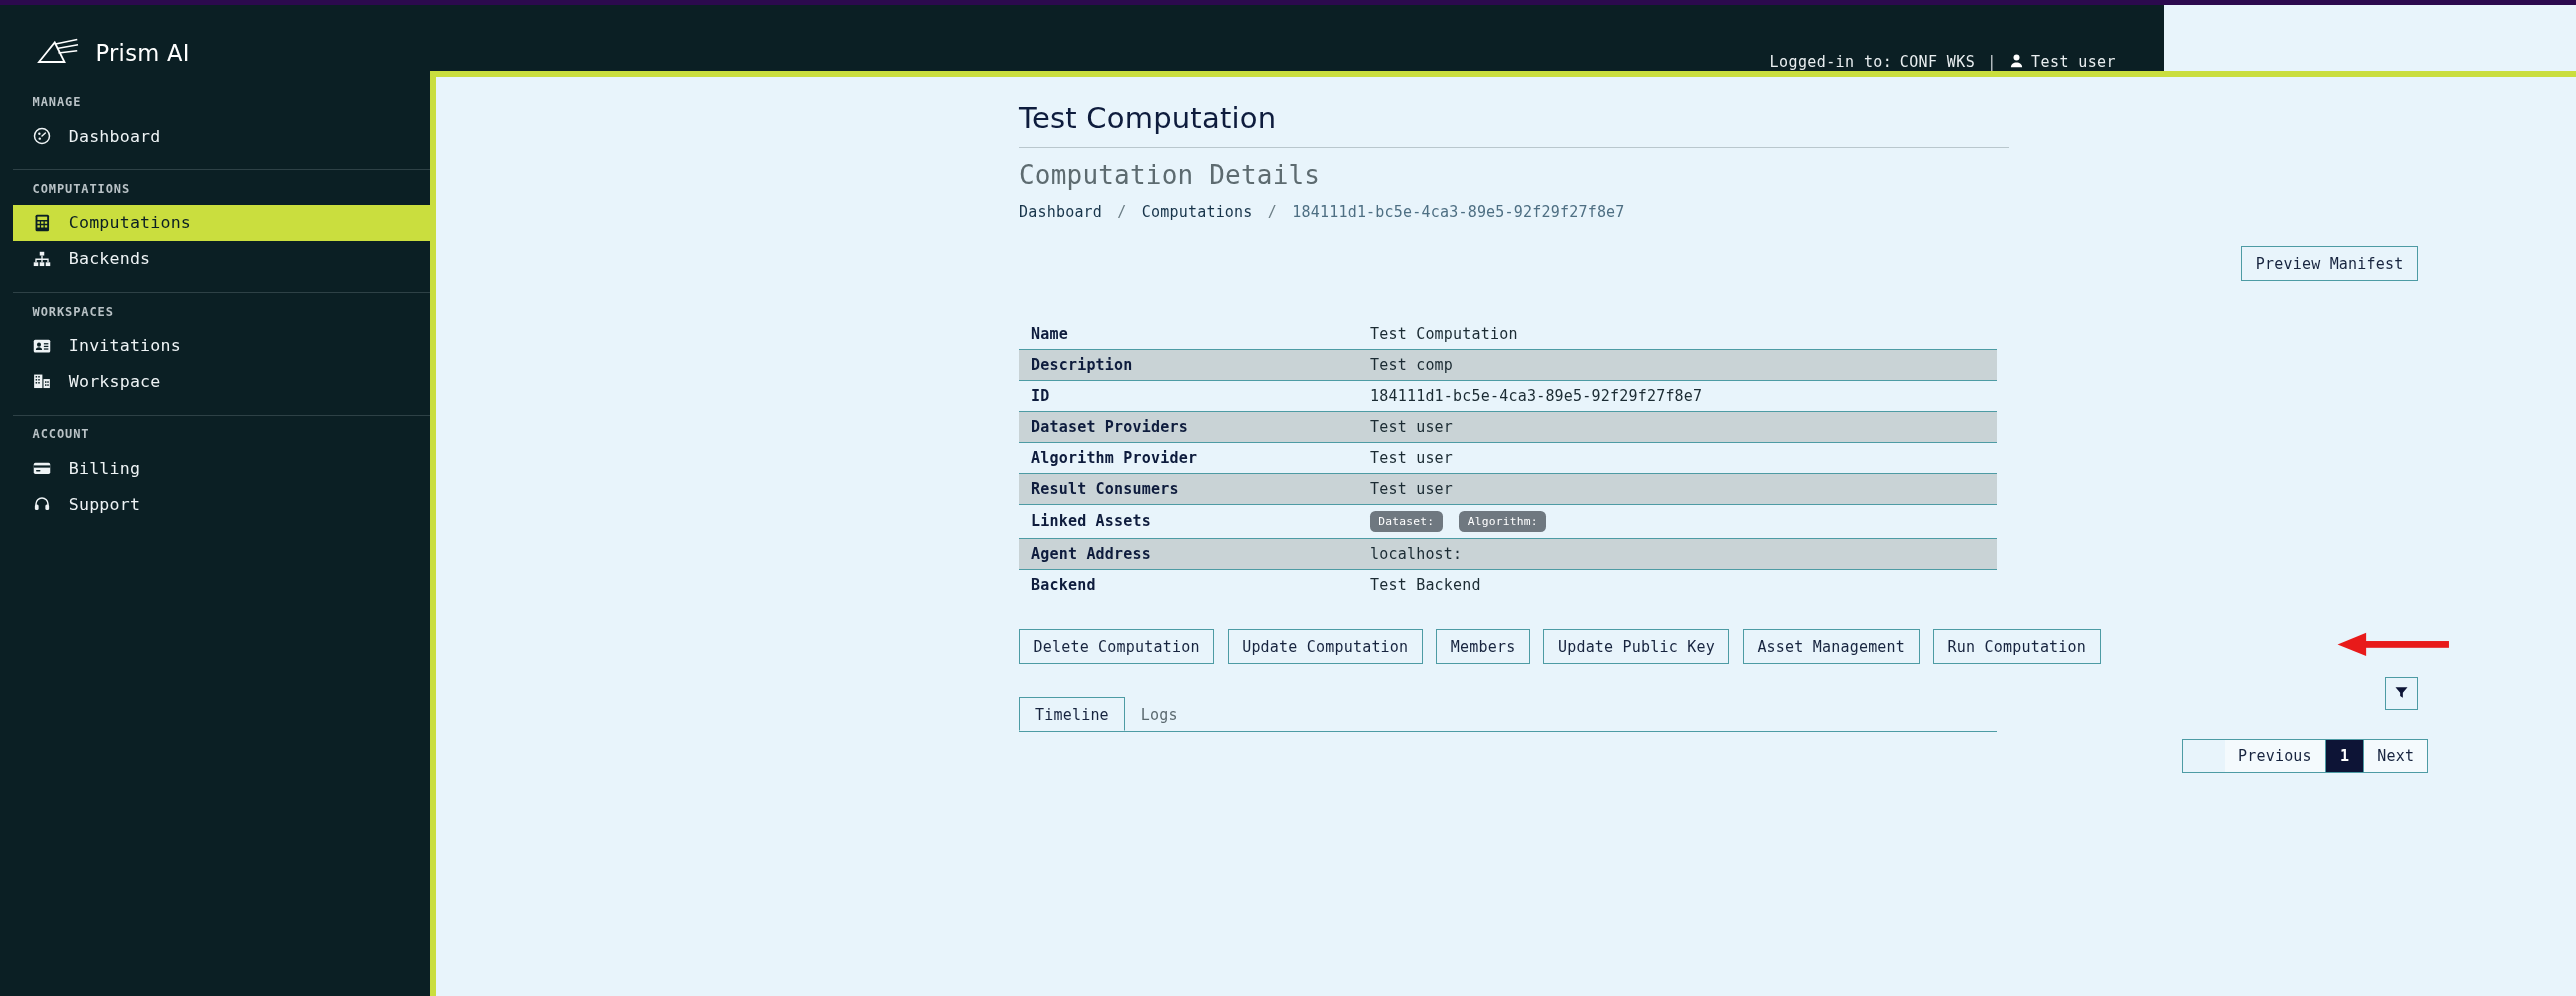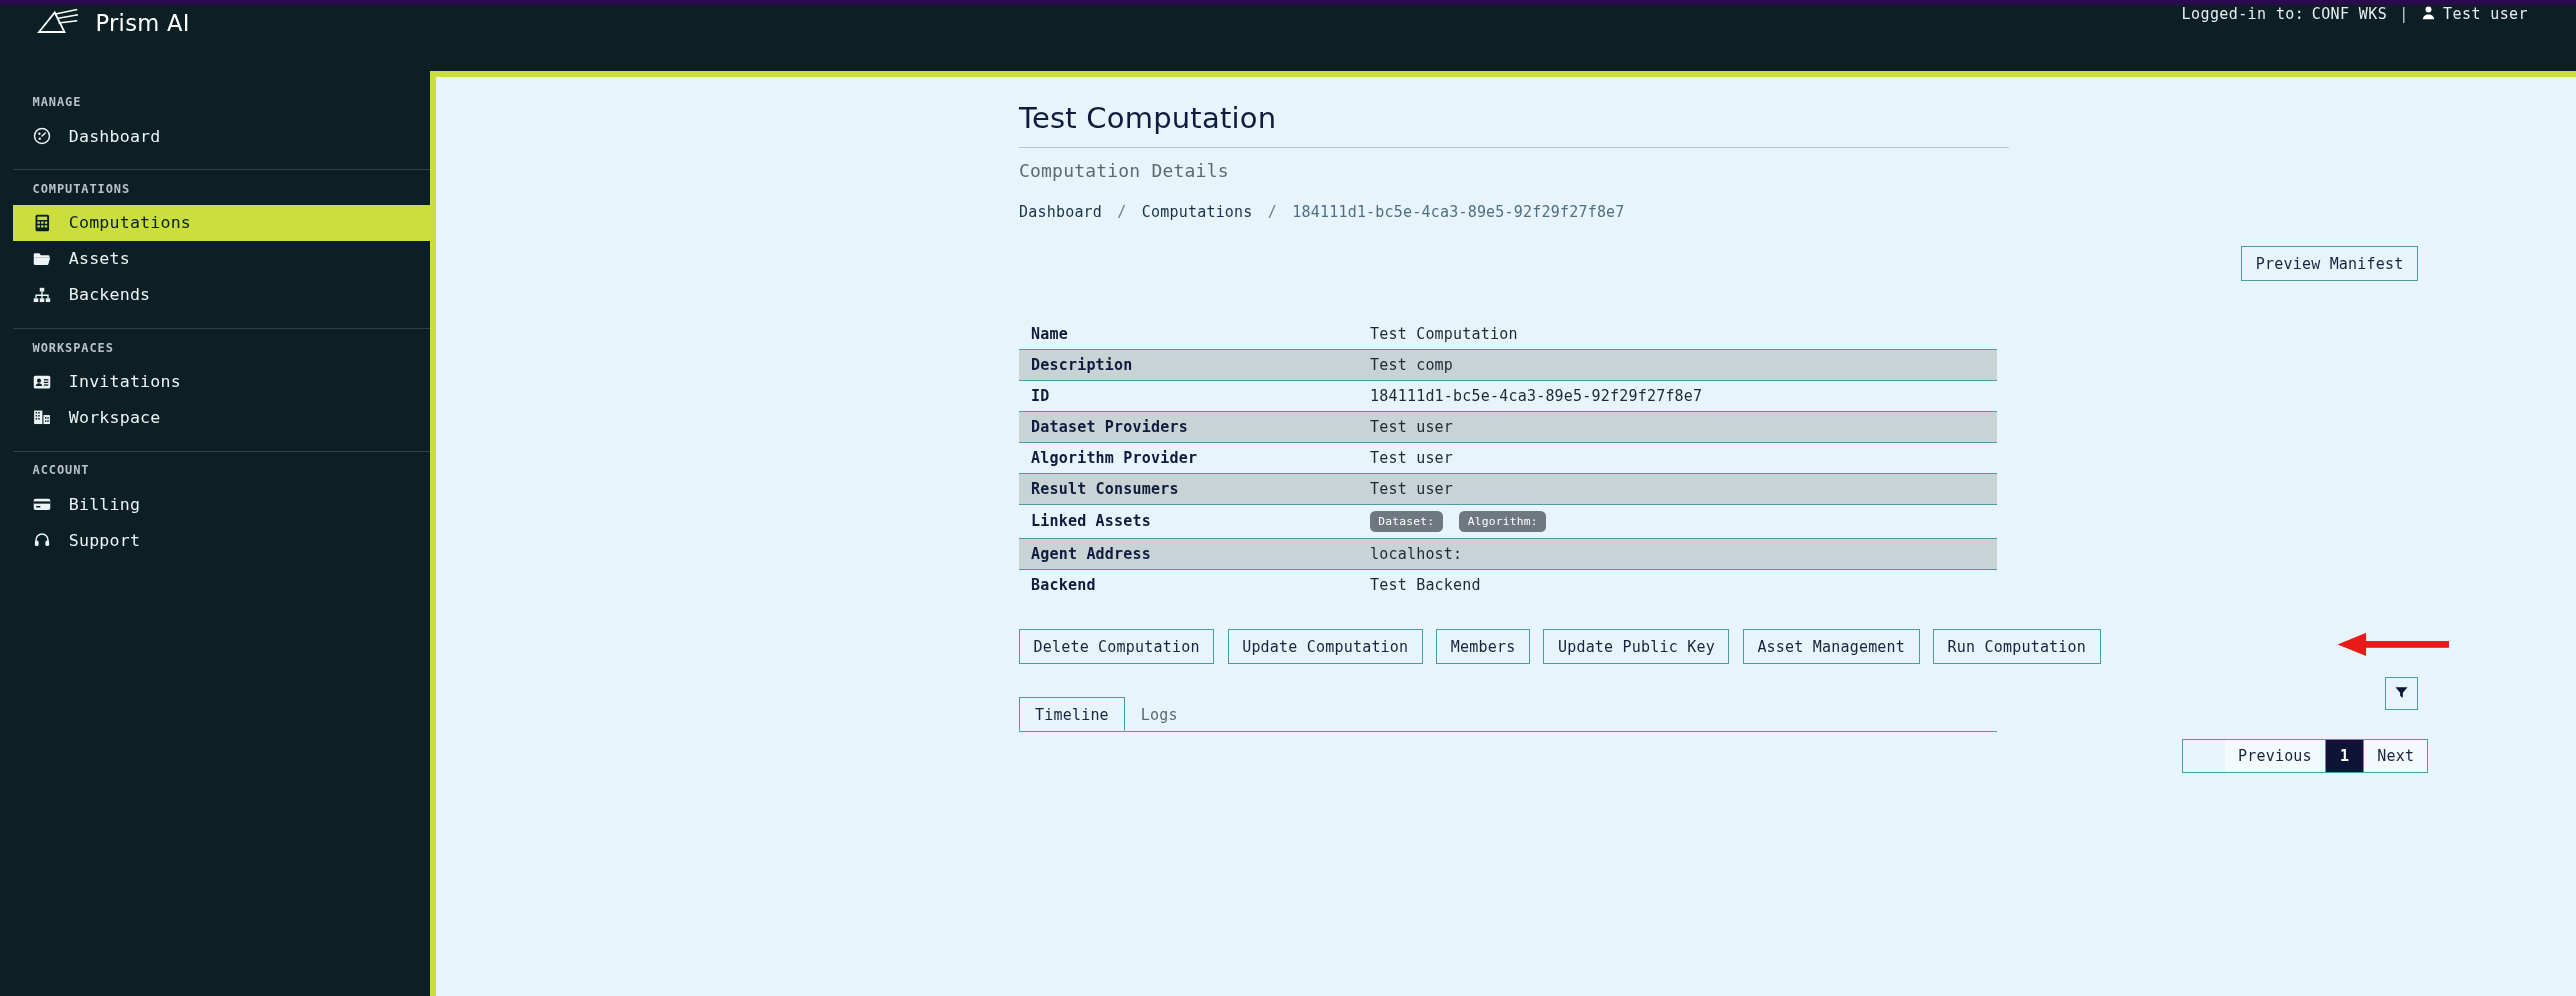--- a/index.html
+++ b/index.html
@@ -14,23 +14,23 @@
   
   .top-strip {
     position: absolute; top: 0; left: 0;
     width: 2576px; height: 5.3px;
     background: #2c0a4e;
   }
 
   
   .header {
     position: absolute; top: 5.3px; left: 0;
-    width: 2576px; height: 66px;
+    width: 2164px; height: 66px;
     background: #0b1f24;
-    display: flex; align-items: flex-start;
+    display: flex; align-items: flex-end;
     justify-content: space-between;
   }
   .brand {
     display: flex; align-items: center; gap: 13.5px;
     margin-left: 35px;
   }
   .brand-logo { width: 47px; height: 36px; display: block; }
   .brand-name {
     color: #ffffff;
     font-family: "DejaVu Sans", "Liberation Sans", sans-serif;
@@ -109,21 +109,21 @@
     color: #0e1c3d;
     letter-spacing: 0.2px;
   }
   .title-rule {
     position: absolute; left: 583px; top: 70px;
     width: 990px; height: 0.8px;
     background: #b9c7cd;
   }
   .page-subtitle {
     position: absolute; left: 583px; top: 83px;
-    font-size: 18px;
+    font-size: 26px;
     color: #5d6b70;
     letter-spacing: 0.2px;
   }
   .breadcrumb {
     position: absolute; left: 583px; top: 126px;
     font-size: 15px;
     color: #17344a;
     letter-spacing: 0.2px;
   }
   .breadcrumb .crumb { color: #17344a; }
@@ -309,29 +309,20 @@
           <rect x="4.5" y="3.5" width="13" height="4.5" fill="#cade3e"></rect>
           <rect x="4.5" y="10" width="3.2" height="3" fill="#cade3e"></rect>
           <rect x="9.4" y="10" width="3.2" height="3" fill="#cade3e"></rect>
           <rect x="14.3" y="10" width="3.2" height="3" fill="#cade3e"></rect>
           <rect x="4.5" y="15" width="3.2" height="3" fill="#cade3e"></rect>
           <rect x="9.4" y="15" width="3.2" height="3" fill="#cade3e"></rect>
           <rect x="14.3" y="15" width="3.2" height="3" fill="#cade3e"></rect>
         </svg>
     </span>
     <span>Computations</span>
-  </div>
-  <div class="side-item">
-    <span class="side-icon">
-      <svg width="18" height="15" viewBox="0 0 24 20">
-          <path d="M1 4.5a1.5 1.5 0 011.5-1.5h6l2 2.5h10a1.5 1.5 0 011.5 1.5v2H1z" fill="#eef3f5"></path>
-          <path d="M1 9h22l-2.6 8.5a1.5 1.5 0 01-1.4 1H2.5A1.5 1.5 0 011 17z" fill="#eef3f5"></path>
-        </svg>
-    </span>
-    <span>Assets</span>
   </div>
   <div class="side-item">
     <span class="side-icon">
       <svg width="18" height="16.6" viewBox="0 0 24 22">
           <rect x="9" y="1" width="6" height="5" fill="#eef3f5"></rect>
           <rect x="1" y="15" width="6" height="5" fill="#eef3f5"></rect>
           <rect x="9" y="15" width="6" height="5" fill="#eef3f5"></rect>
           <rect x="17" y="15" width="6" height="5" fill="#eef3f5"></rect>
           <path d="M12 6v5M4 15v-4h16v4M12 11v4" stroke="#eef3f5" stroke-width="1.8" fill="none"></path>
         </svg>

